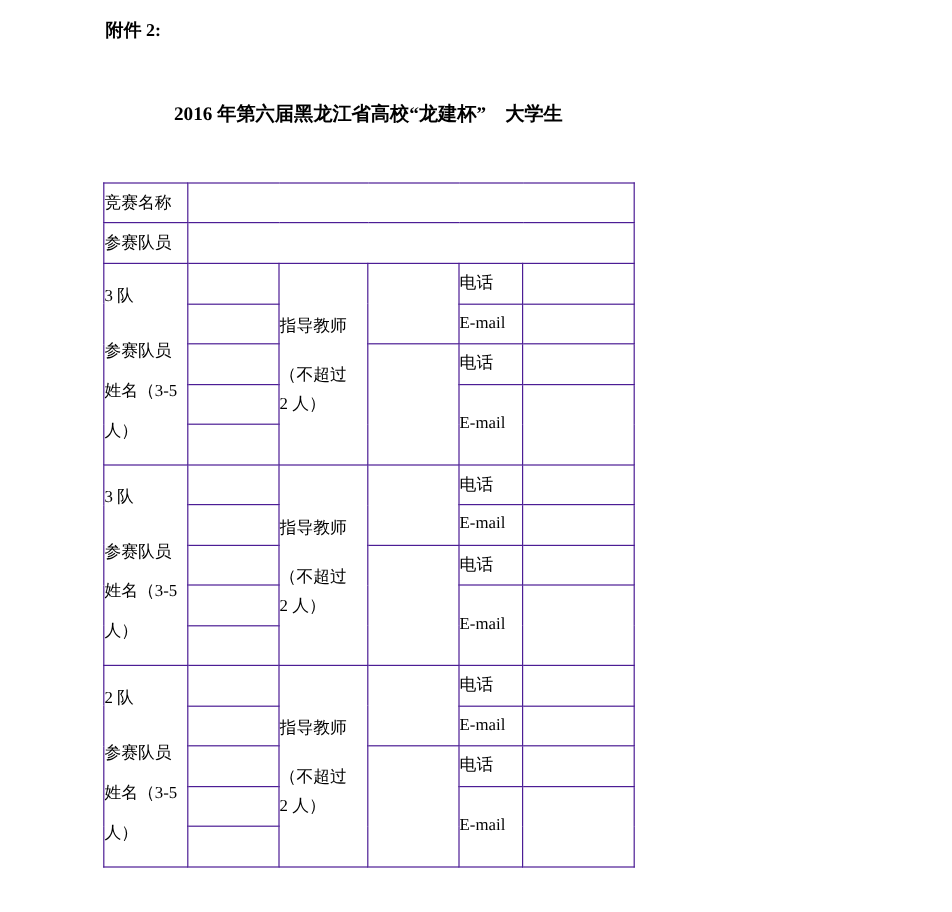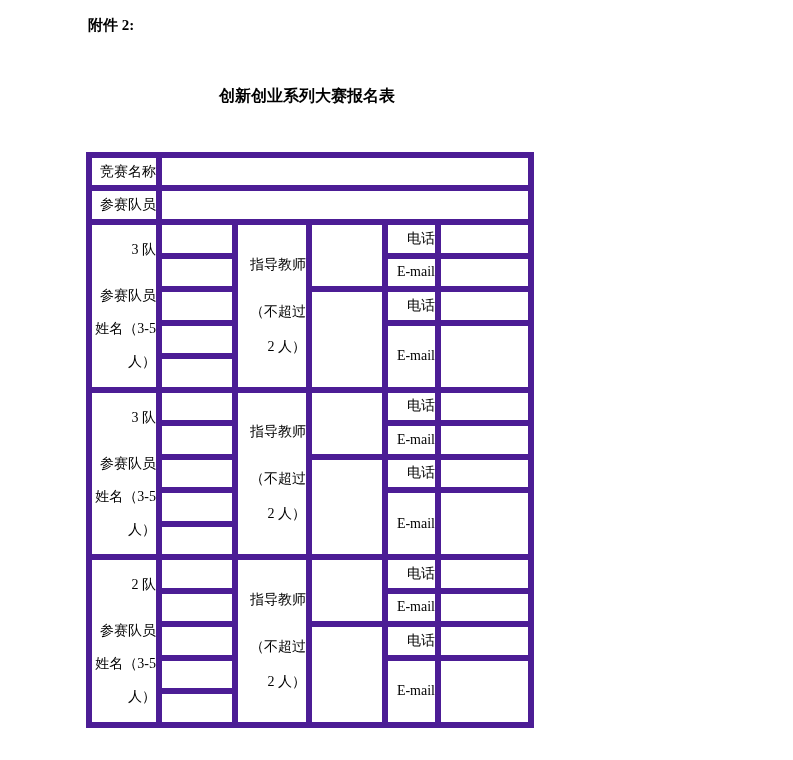--- a/index.html
+++ b/index.html
@@ -36,24 +36,24 @@
 
   table.reg {
     position: absolute;
     left: 86px;
     top: 152px;
     width: 442px;
     border-collapse: collapse;
     table-layout: fixed;
   }
   table.reg td {
-    border: 6px solid #4c1d95;
+    border: 1px solid #4c1d95;
     padding: 0;
     font-size: 14px;
-    text-align: right;
+    text-align: left;
     vertical-align: middle;
     overflow: hidden;
   }
   tr.hr1 { height: 33px; }
   tr.hr2 { height: 34px; }
   tr.sr  { height: 33.5px; }
 
   .team-cell .team-no {
     display: block;
     line-height: 33px;
@@ -65,33 +65,33 @@
     line-height: 33px;
   }
   .advisor-cell .l1 {
     display: block;
     line-height: 33px;
     margin-bottom: 13px;
   }
   .advisor-cell .l2 {
     display: block;
     white-space: pre-line;
-    line-height: 35px;
+    line-height: 24px;
   }
   .contact-label { font-size: 14px; }
 </style>
 </head>
 <body>
 
 <div class="page">
 
   <div class="attachment">附件 2:</div>
 
   <div class="title-wrap">
-    <div class="title-line">创新创业系列大赛报名表</div>
+    <div class="title-line">2016 年第六届黑龙江省高校“龙建杯”　大学生</div>
   </div>
 
   <table class="reg">
     <colgroup>
       <col style="width:70px">
         <col style="width:76px">
         <col style="width:74px">
       <col style="width:76px">
         <col style="width:53px">
         <col style="width:93px">

